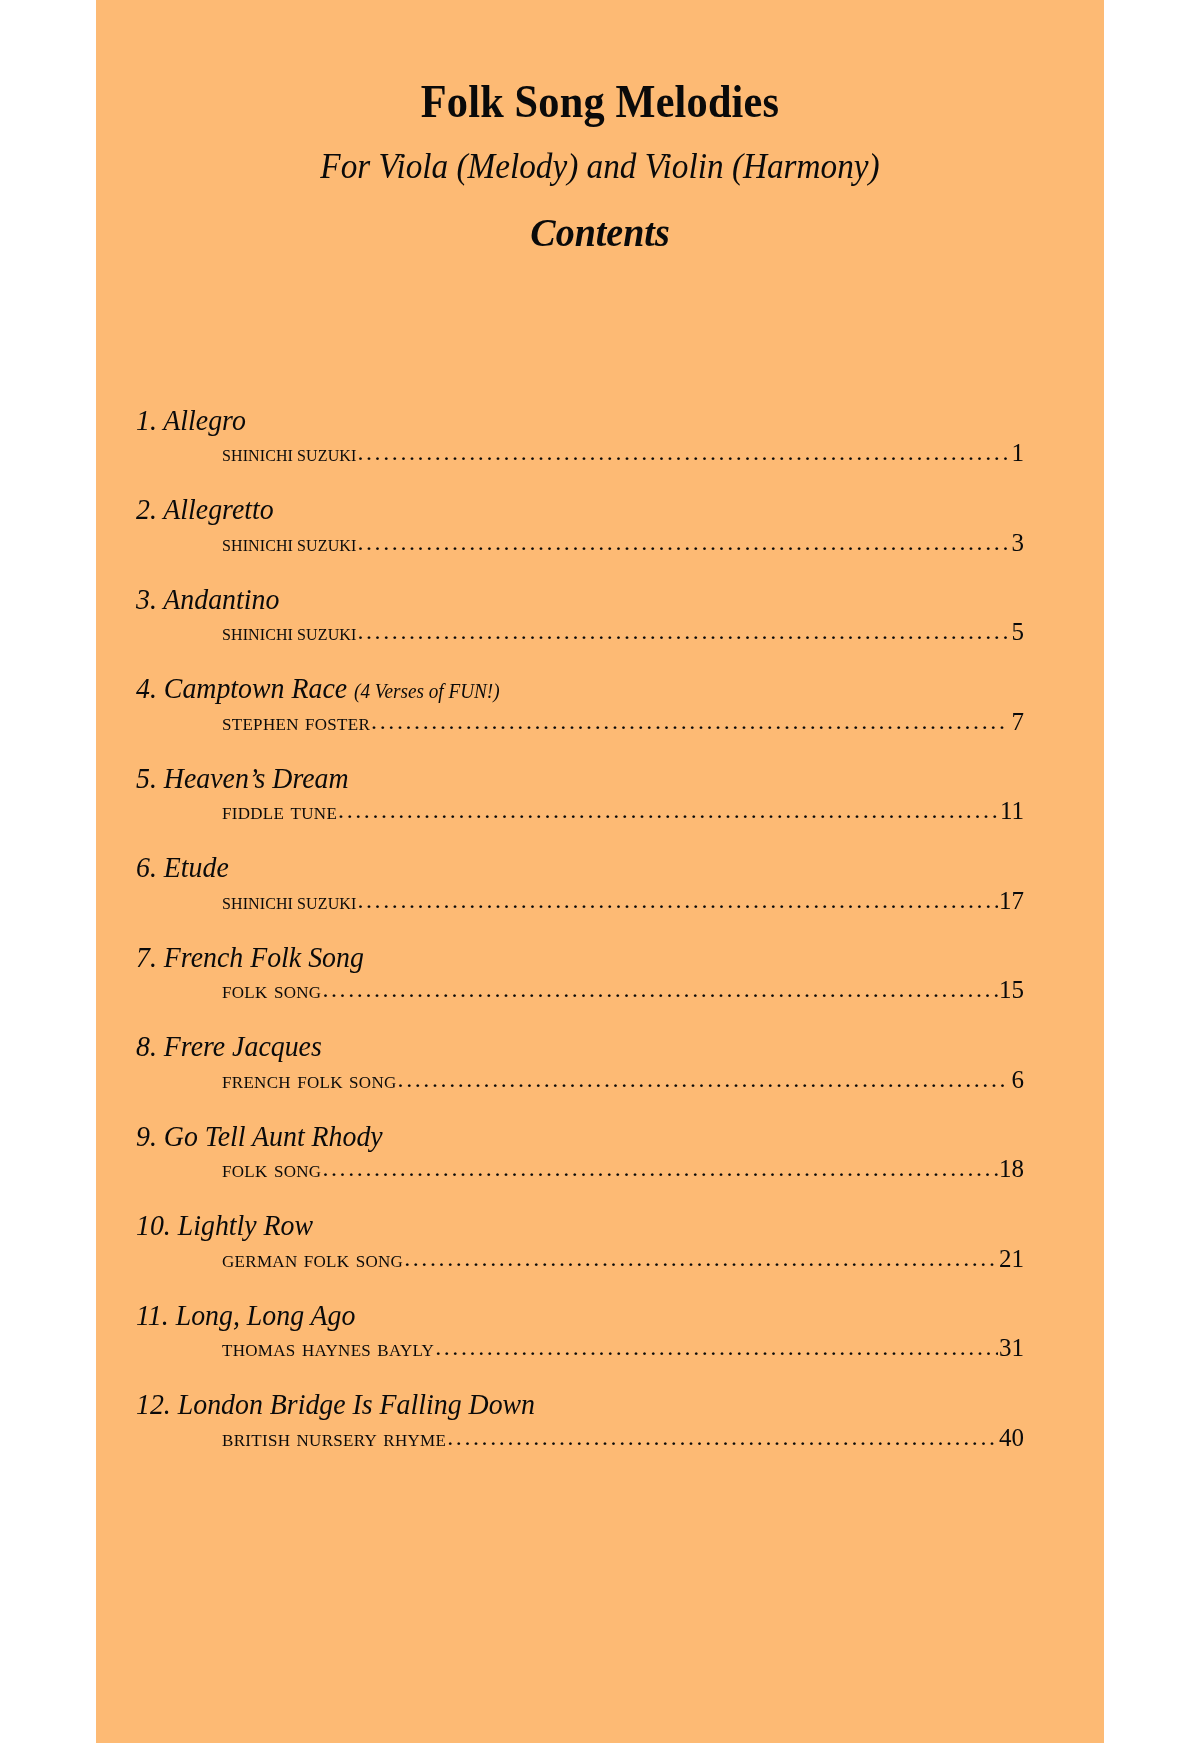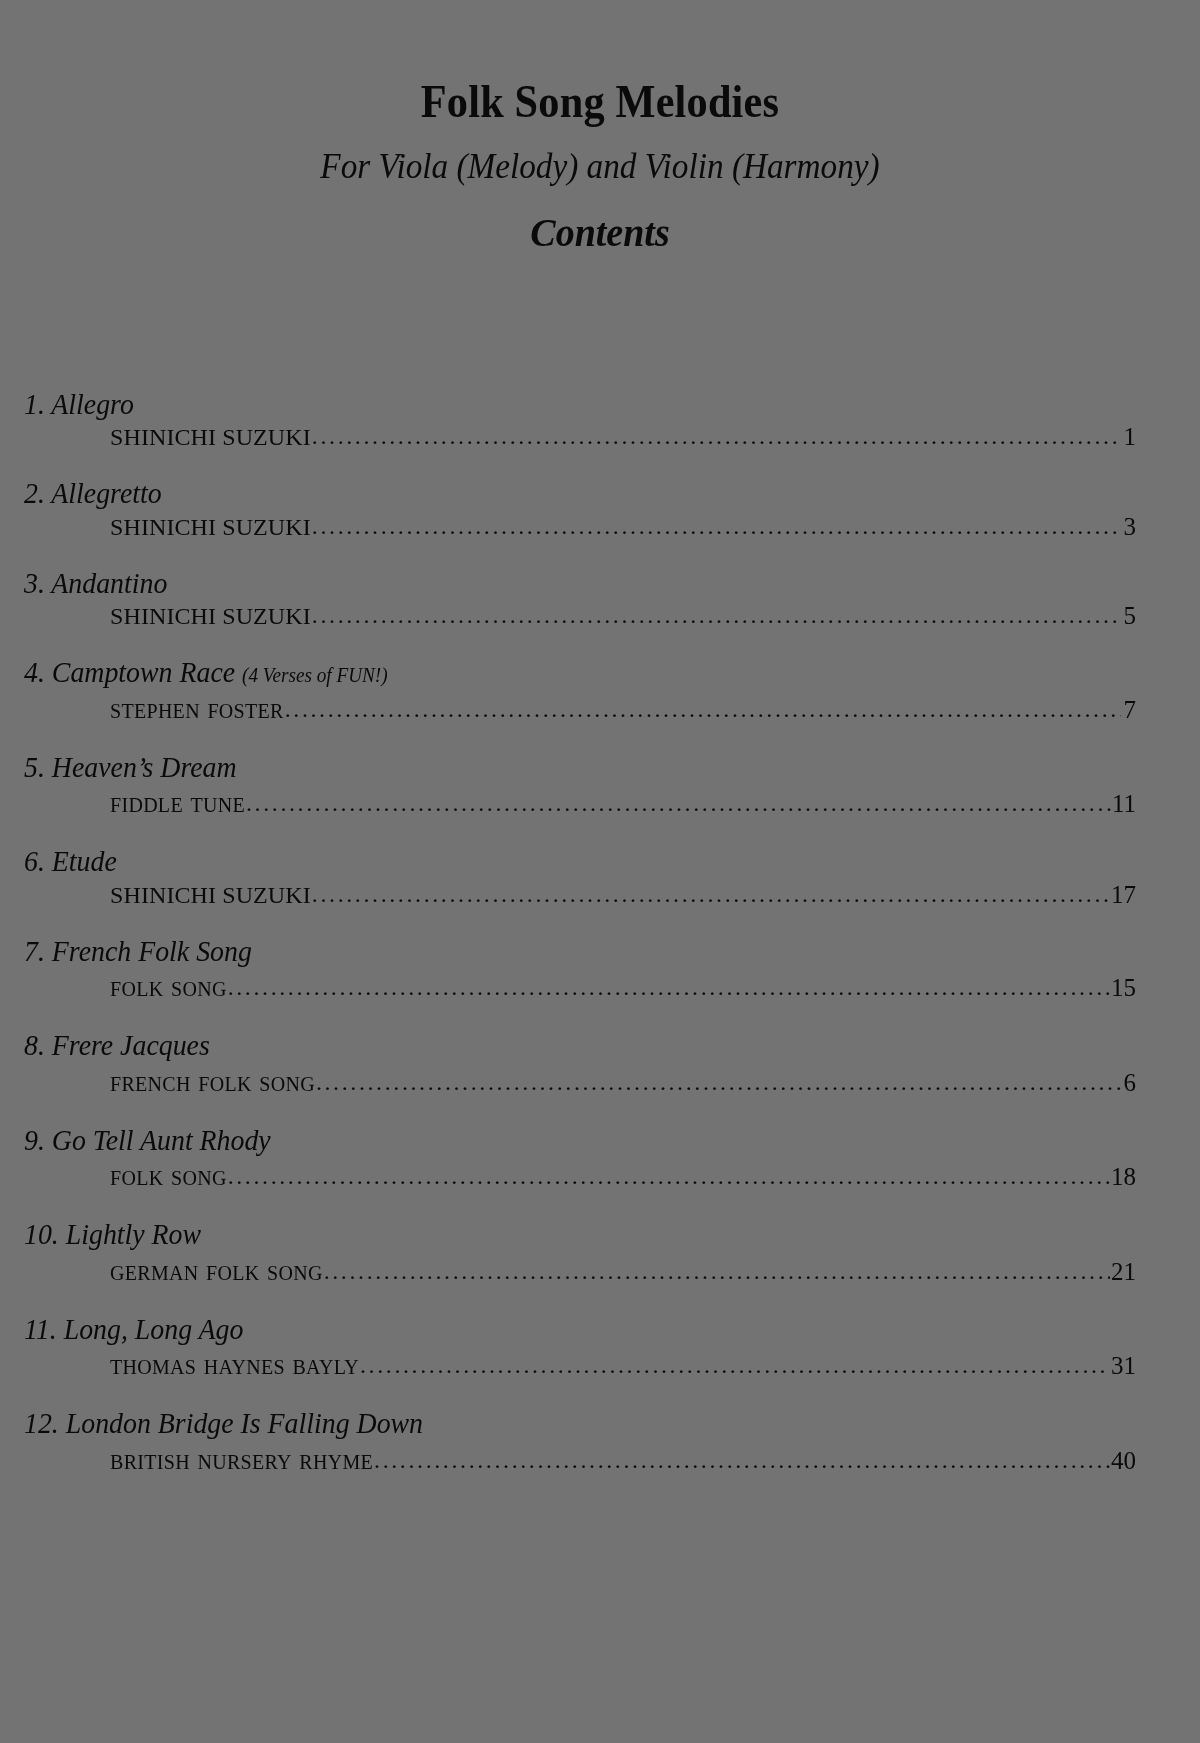--- a/index.html
+++ b/index.html
@@ -2,23 +2,23 @@
 <html><head>
 <meta charset="utf-8">
 <style>
   html, body {
     margin: 0;
     padding: 0;
     background: #ffffff;
   }
   .page {
     position: relative;
-    width: 1200px;
+    width: 1008px;
     height: 1743px;
-    background: #737373;
+    background: #fdba74;
     margin: 0 auto;
     overflow: hidden;
     font-family: "Liberation Serif", "DejaVu Serif", serif;
     color: #0a0a0a;
     -webkit-font-smoothing: antialiased;
   }
 
   
   .header {
     padding-top: 78px;
@@ -48,21 +48,21 @@
     font-style: italic;
     font-weight: bold;
     margin: 0;
     padding-top: 24px;
     line-height: 1.1;
     transform: scaleX(0.95);
   }
 
   
   .toc {
-    margin: 0;
+    margin: 16px;
     padding: 0;
     list-style: none;
     position: absolute;
     left: 0;
     right: 0;
     top: 388px;
   }
   .toc-entry {
     padding: 0 64px 0 24px;
     margin-bottom: 26px;
@@ -83,32 +83,32 @@
     font-size: 20px;
     font-style: italic;
   }
   .entry-line {
     display: flex;
     align-items: baseline;
     padding-left: 86px;
     margin-top: 3px;
   }
   .composer {
-    font-size: 29px;
+    font-size: 24px;
     font-style: normal;
     font-variant: small-caps;
     text-transform: lowercase;
     letter-spacing: 0.3px;
     white-space: nowrap;
     flex: 0 0 auto;
   }
   .composer.allcaps {
     font-variant: normal;
     text-transform: uppercase;
-    font-size: 24px;
+    font-size: 16px;
     letter-spacing: 0.1px;
   }
   .leader {
     flex: 1 1 auto;
     overflow: hidden;
     white-space: nowrap;
     font-size: 24px;
     line-height: 1;
     letter-spacing: 2.6px;
     color: #0a0a0a;

